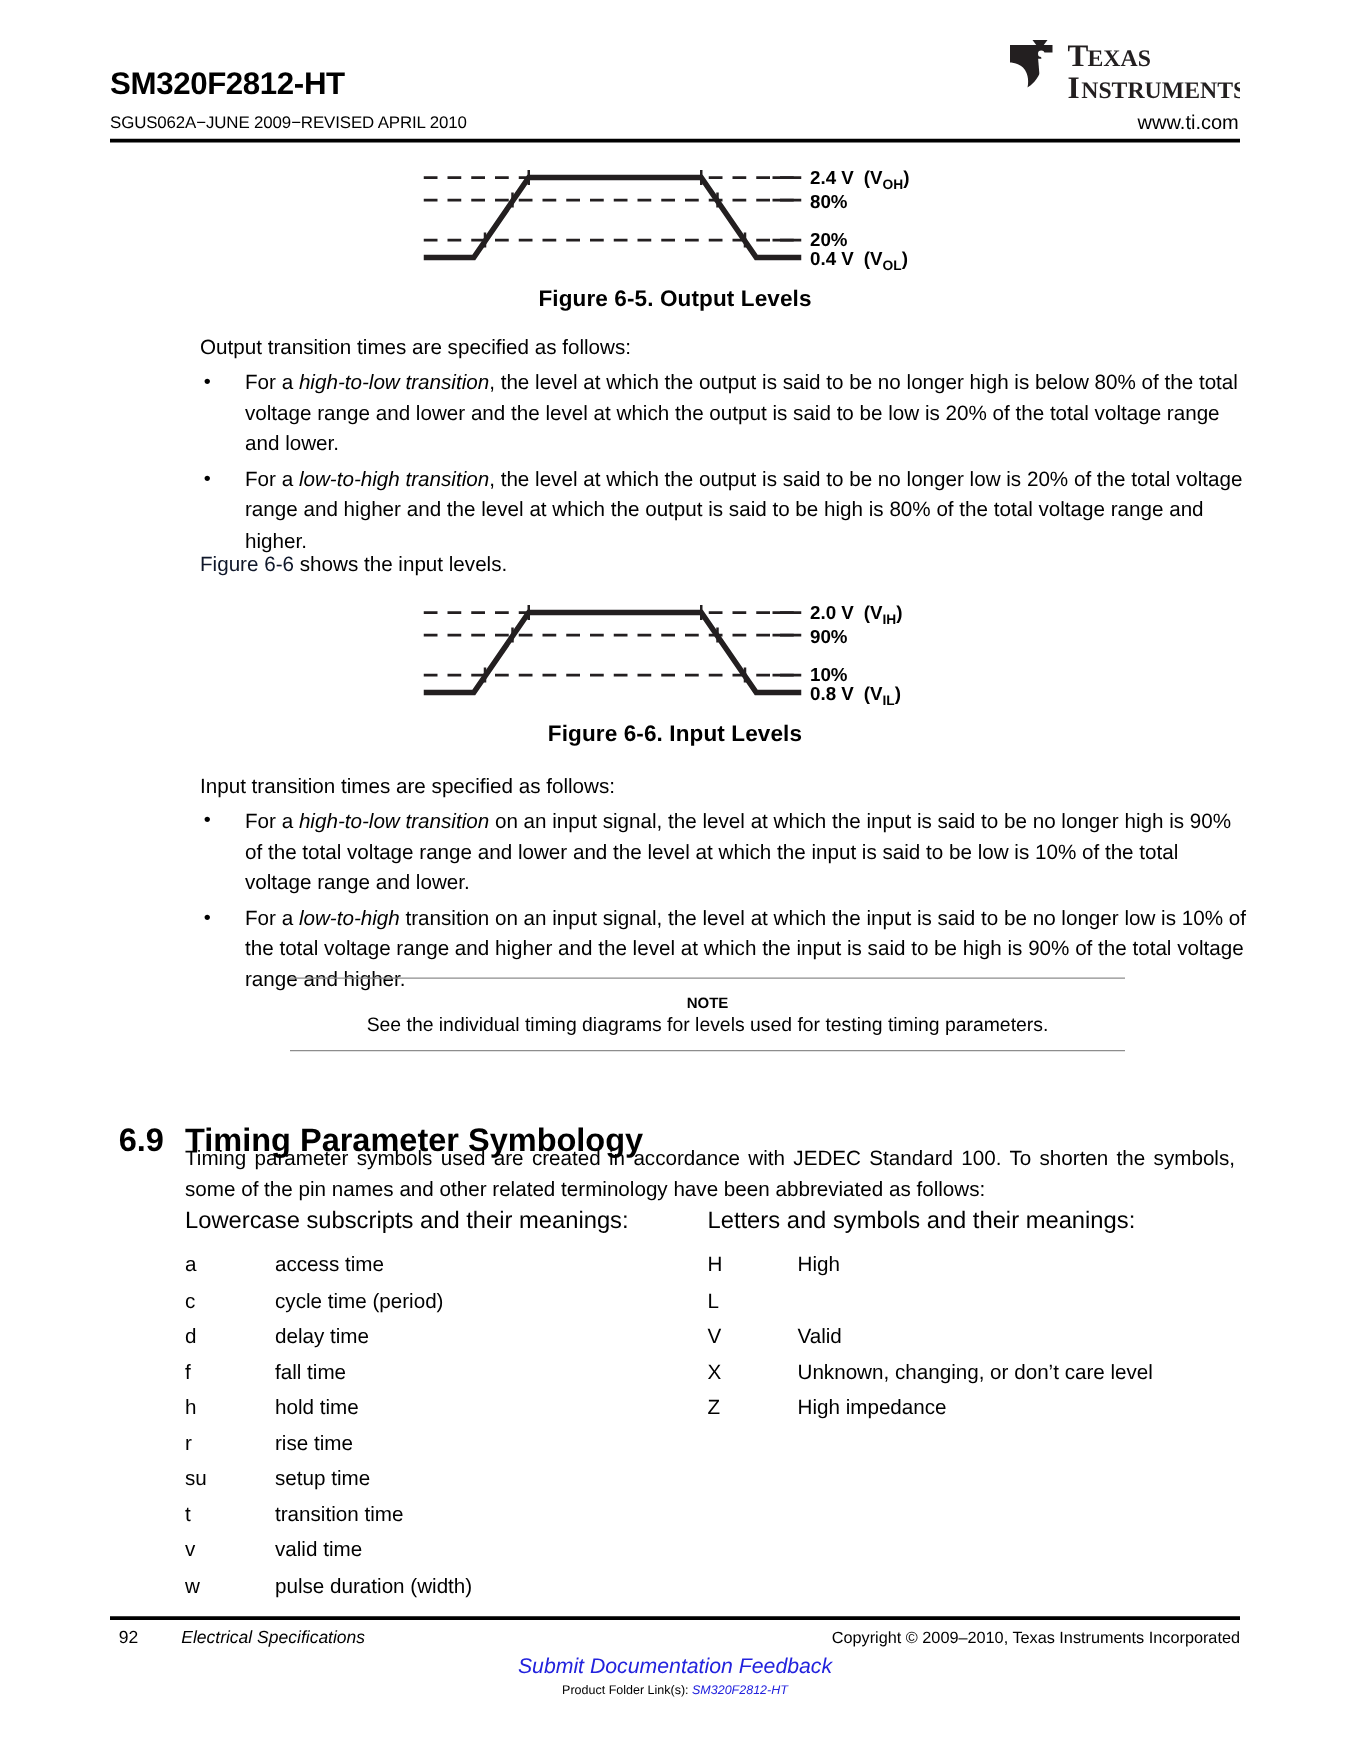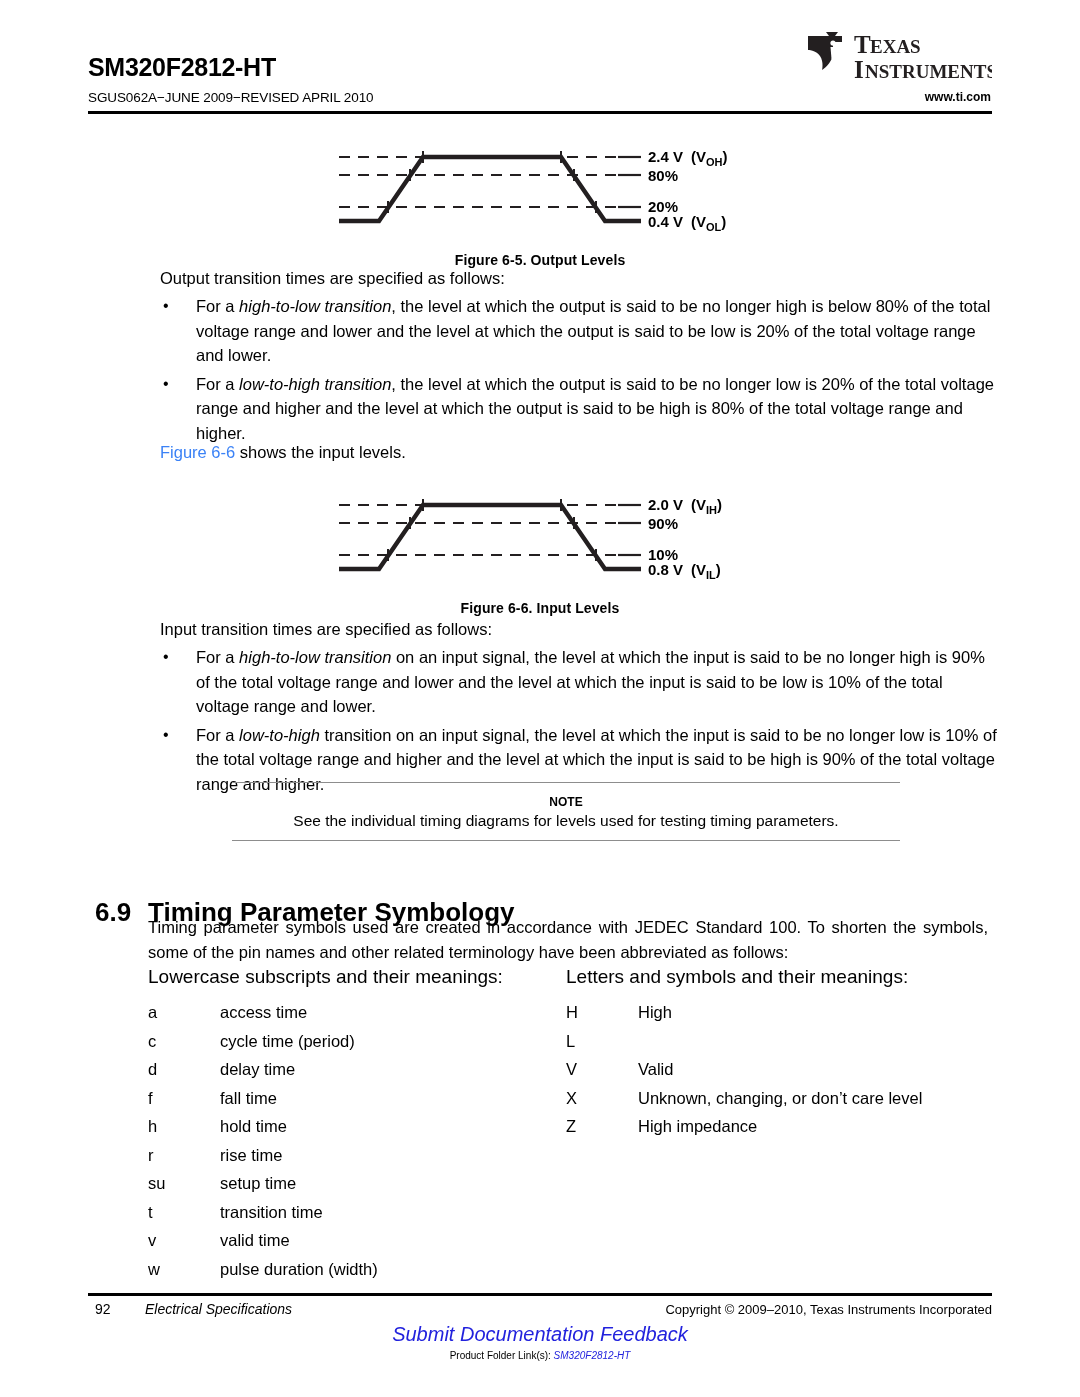--- a/index.html
+++ b/index.html
@@ -53,49 +53,49 @@
     position: absolute;
     left: 0;
     top: 0;
     font-size: 13.5px;
     letter-spacing: -0.1px;
   }
   .ti-url {
     position: absolute;
     right: 1px;
     top: 0;
-    font-size: 12px;
-    font-weight: bold;
+    font-size: 16px;
+    font-weight: normal;
   }
   .header-rule {
     position: absolute;
     left: 88px;
     top: 111px;
     width: 904px;
     height: 3px;
     background: #000000;
   }
 
   
   .figure-block {
     position: absolute;
     left: 0;
     width: 1080px;
   }
   .waveform-wrap {
     position: relative;
-    margin: 15px auto;
+    margin: 0 auto;
     width: 420px;
     height: 96px;
   }
   .waveform-wrap svg { display: block; }
 
   .fig-caption {
     text-align: center;
-    font-size: 14px;
+    font-size: 18px;
     font-weight: bold;
     letter-spacing: 0.1px;
     margin-top: 7px;
   }
 
   
   .body-text {
     position: absolute;
     font-size: 16.5px;
     line-height: 24.5px;
@@ -118,21 +118,21 @@
   ul.bullets > li .bullet-dot {
     position: absolute;
     left: 3px;
     top: 0;
     font-size: 16px;
     line-height: 24.5px;
   }
   .bullet-text { display: block; }
   .it { font-style: italic; }
   a.link, .link {
-    color: #3b82f6;
+    color: #0f172a;
     text-decoration: none;
   }
 
   
   .note-box {
     position: absolute;
     left: 232px;
     width: 668px;
   }
   .note-rule {
@@ -239,21 +239,21 @@
     font-size: 13px;
   }
   .footer-center {
     position: absolute;
     left: 0;
     top: 1323px;
     width: 1080px;
     text-align: center;
   }
   .feedback-link {
-    font-size: 20px;
+    font-size: 17px;
     font-style: italic;
     color: #2222dd;
     text-decoration: none;
   }
   .folder-line {
     font-size: 10px;
     margin-top: 4px;
   }
   .folder-link {
     font-style: italic;

